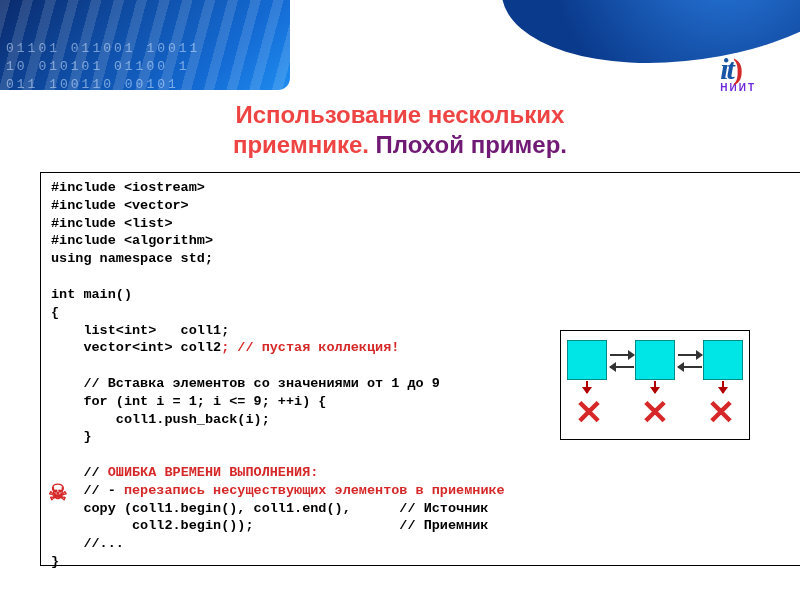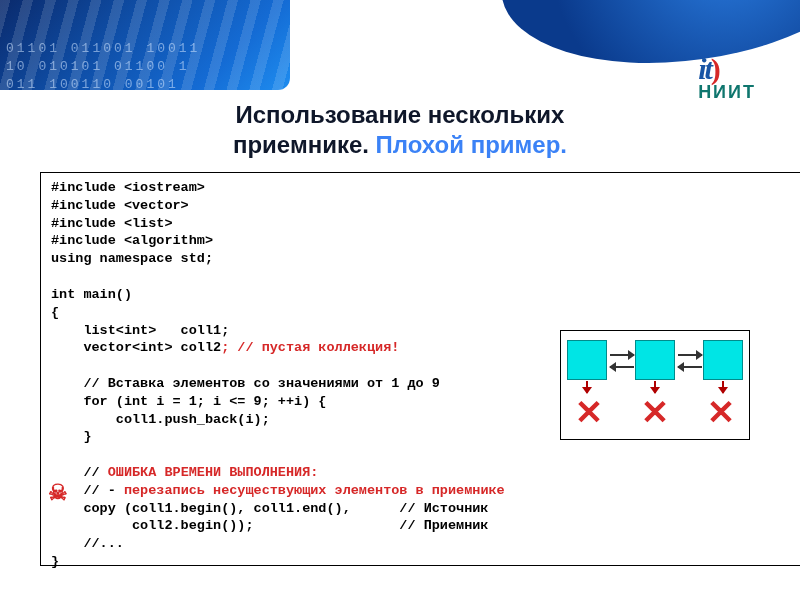--- a/index.html
+++ b/index.html
@@ -40,30 +40,30 @@
     text-align: left;
   }
   .logo-top{
     font-family: Georgia, 'Times New Roman', serif;
     font-style: italic; font-weight: bold;
     font-size: 30px; letter-spacing:-2px;
     color:#1955a5;
     position:relative;
   }
   .logo-top .paren{color:#d62828;font-style:normal;}
-  .logo-sub{font-size:18px;letter-spacing:2px;color:#0f766e;font-weight:bold;margin-top:-4px;}
+  .logo-sub{font-size:10px;letter-spacing:2px;color:#6d28d9;font-weight:bold;margin-top:-4px;}
   
   .heading{
     position:absolute; top:100px; left:0; width:100%;
     text-align:center;
     font-size:24px; font-weight:bold;
     line-height:1.25;
   }
-  .heading .blue{color:#0f172a;}
-  .heading .red{color:#3b82f6;}
+  .heading .blue{color:#ef4444;}
+  .heading .red{color:#701a75;}
   
   .codebox{
     position:absolute; left:40px; top:172px;
     width:797px; height:394px;
     border:1px solid #000;
     padding:6px 10px;
     background:#fff;
   }
   pre.code{
     font-family:'Courier New',monospace;

